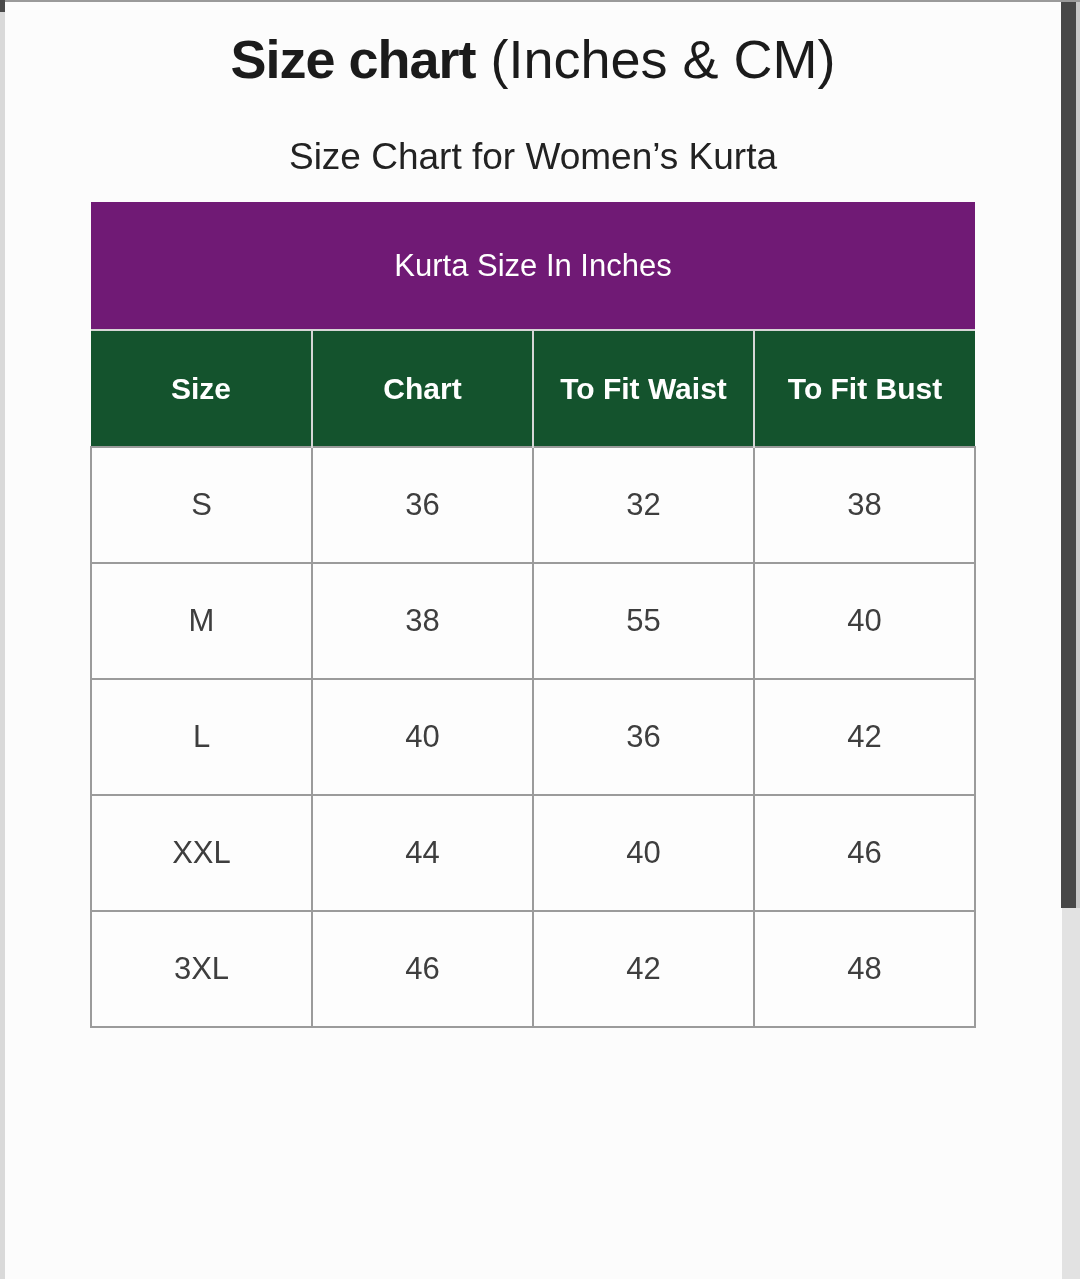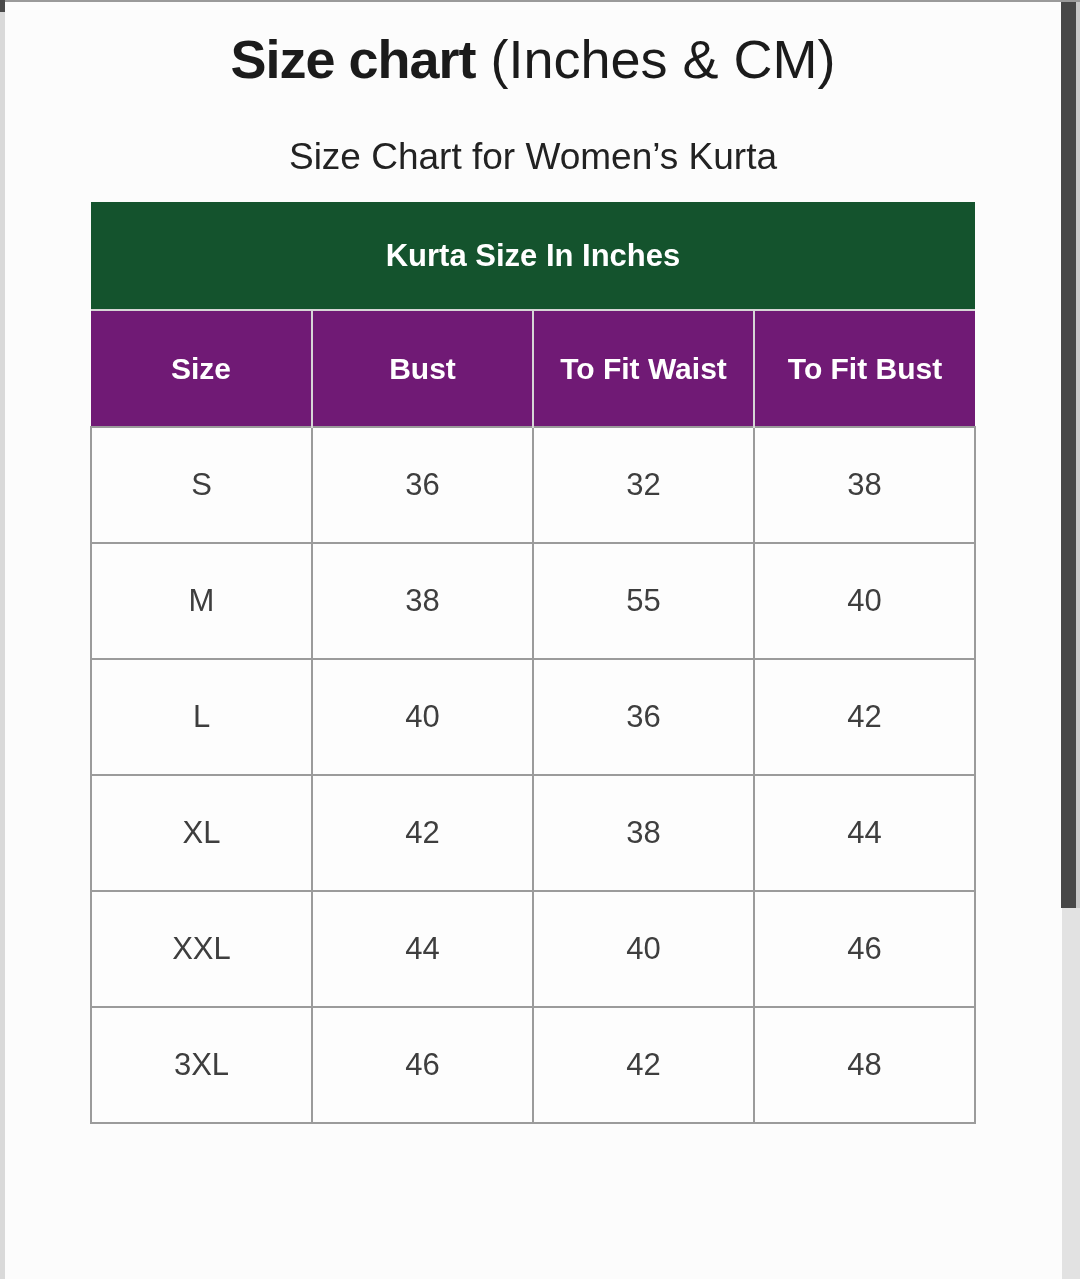--- a/index.html
+++ b/index.html
@@ -58,29 +58,29 @@
   table.size-table {
     position: absolute; top: 202px; left: 85px;
     width: 886px;
     border-collapse: collapse;
     table-layout: fixed;
   }
   .size-table th, .size-table td {
     text-align: center; vertical-align: middle;
   }
   .size-table th.caption-cell {
-    height: 108px;
-    background: #14532d;
+    height: 128px;
+    background: #701a75;
     color: #ffffff;
     font-size: 31px;
-    font-weight: 700;
+    font-weight: 400;
   }
   .size-table tr.cols th {
     height: 117px;
-    background: #701a75;
+    background: #14532d;
     color: #ffffff;
     font-size: 30px;
     font-weight: 700;
     border-top: 2px solid #d6d6d6;
   }
   .size-table tr.cols th + th {
     border-left: 2px solid #d6d6d6;
   }
   .size-table tbody td {
     height: 116px;
@@ -107,21 +107,21 @@
 
   <div class="page-subtitle">Size Chart for Women’s Kurta</div>
 
   <table class="size-table">
     <thead>
       <tr>
         <th colspan="4" class="caption-cell">Kurta Size In Inches</th>
       </tr>
       <tr class="cols">
         <th>Size</th>
-        <th>Bust</th>
+        <th>Chart</th>
         <th>To Fit Waist</th>
         <th>To Fit Bust</th>
       </tr>
     </thead>
     <tbody>
       <tr>
         <td>S</td>
         <td>36</td>
         <td>32</td>
         <td>38</td>
@@ -132,26 +132,20 @@
         <td>55</td>
         <td>40</td>
       </tr>
       <tr>
         <td>L</td>
         <td>40</td>
         <td>36</td>
         <td>42</td>
       </tr>
       <tr>
-        <td>XL</td>
-        <td>42</td>
-        <td>38</td>
-        <td>44</td>
-      </tr>
-      <tr>
         <td>XXL</td>
         <td>44</td>
         <td>40</td>
         <td>46</td>
       </tr>
       <tr>
         <td>3XL</td>
         <td>46</td>
         <td>42</td>
         <td>48</td>

